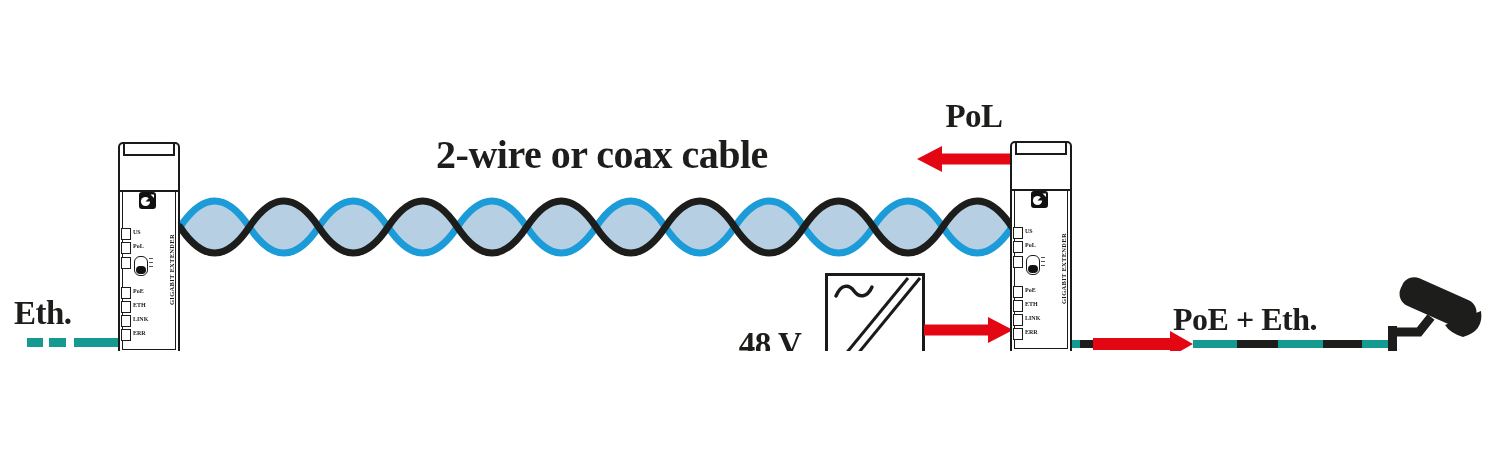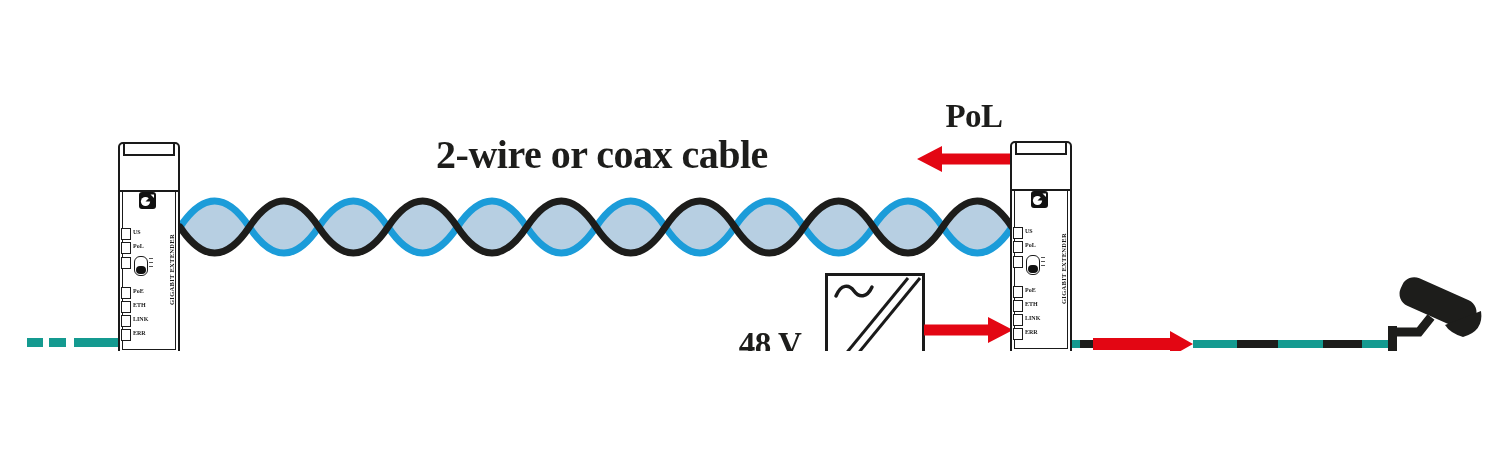--- a/index.html
+++ b/index.html
@@ -45,20 +45,21 @@
 
   svg{display:block;}
 </style>
 </head>
 <body>
 
 <div class="canvas">
 
   <div class="lbl lbl-big" style="left:390px;top:131px;width:424px;">2-wire or coax cable</div>
 
+  <div class="lbl lbl-med" style="left:14px;top:295px;width:80px;text-align:left;">Eth.</div>
 
   <div class="eth-dash" style="left:27px;width:94px;">
     <span style="left:0;width:16px;background:#149a90;"></span>
     <span style="left:22px;width:17px;background:#149a90;"></span>
     <span style="left:47px;width:46px;background:#149a90;"></span>
   </div>
 
   <svg class="abs" style="left:180px;top:190px;z-index:1;" width="832" height="76" viewBox="0 0 832 76">
     <path fill="#b7cfe2" stroke="none" d="M0,37 Q34.7,-15 69.3,37 Q34.7,89 0,37 Z M69.3,37 Q104,-15 138.7,37 Q104,89 69.3,37 Z M138.7,37 Q173.3,-15 208,37 Q173.3,89 138.7,37 Z M208,37 Q242.7,-15 277.3,37 Q242.7,89 208,37 Z M277.3,37 Q312,-15 346.7,37 Q312,89 277.3,37 Z M346.7,37 Q381.3,-15 416,37 Q381.3,89 346.7,37 Z M416,37 Q450.7,-15 485.3,37 Q450.7,89 416,37 Z M485.3,37 Q520,-15 554.7,37 Q520,89 485.3,37 Z M554.7,37 Q589.3,-15 624,37 Q589.3,89 554.7,37 Z M624,37 Q658.7,-15 693.3,37 Q658.7,89 624,37 Z M693.3,37 Q728,-15 762.7,37 Q728,89 693.3,37 Z M762.7,37 Q797.3,-15 832,37 Q797.3,89 762.7,37 Z"></path>
     <path fill="none" stroke="#1b9cd9" stroke-width="7" stroke-linecap="round" d="M0,37 Q34.7,-15 69.3,37 Q104,89 138.7,37 Q173.3,-15 208,37 Q242.7,89 277.3,37 Q312,-15 346.7,37 Q381.3,89 416,37 Q450.7,-15 485.3,37 Q520,89 554.7,37 Q589.3,-15 624,37 Q658.7,89 693.3,37 Q728,-15 762.7,37 Q797.3,89 832,37"></path>
@@ -149,20 +150,21 @@
       <line x1="56" y1="78" x2="88" y2="78" stroke="#1a1a1a" stroke-width="3.5"></line>
       <line x1="56" y1="87" x2="69" y2="87" stroke="#1a1a1a" stroke-width="3.5"></line>
       <line x1="75" y1="87" x2="88" y2="87" stroke="#1a1a1a" stroke-width="3.5"></line>
     </svg>
   </div>
 
   <svg class="abs" style="left:924px;top:314px;z-index:2;" width="90" height="32" viewBox="0 0 90 32">
     <polygon points="89,16 64,3 64,10.5 0,10.5 0,21.5 64,21.5 64,29" fill="#e30613"></polygon>
   </svg>
 
+  <div class="lbl" style="left:1160px;top:301px;width:170px;font-size:32px;letter-spacing:-0.5px;">PoE + Eth.</div>
 
   <svg class="abs" style="left:1066px;top:318px;z-index:1;" width="322" height="56" viewBox="0 0 322 56">
     <rect x="0" y="22" width="14" height="8" fill="#149a90"></rect>
     <rect x="14" y="22" width="13" height="8" fill="#1d1d1b"></rect>
     <rect x="127" y="22" width="44" height="8" fill="#149a90"></rect>
     <rect x="171" y="22" width="41" height="8" fill="#1d1d1b"></rect>
     <rect x="212" y="22" width="45" height="8" fill="#149a90"></rect>
     <rect x="257" y="22" width="39" height="8" fill="#1d1d1b"></rect>
     <rect x="296" y="22" width="26" height="8" fill="#149a90"></rect>
     <polygon points="127,26 104,13 104,20 27,20 27,32 104,32 104,39" fill="#e30613"></polygon>

